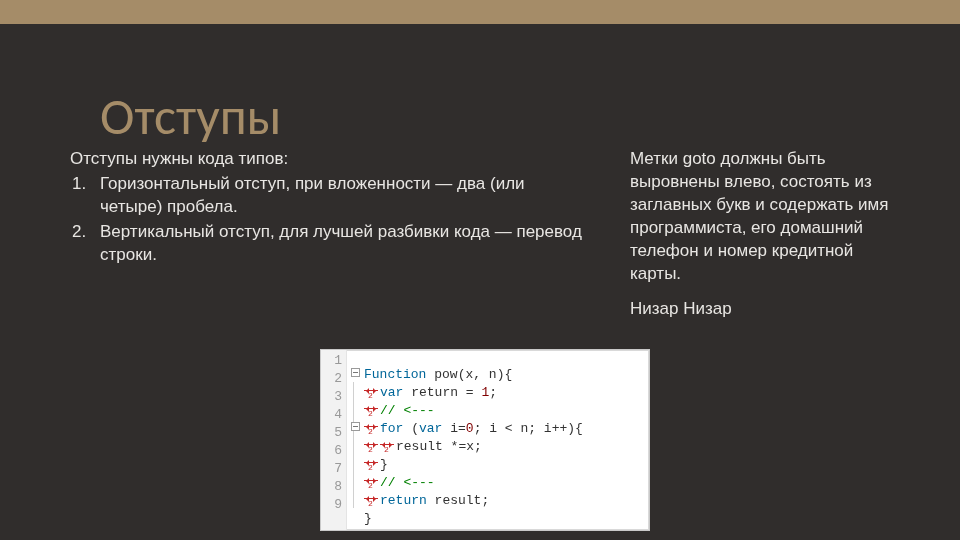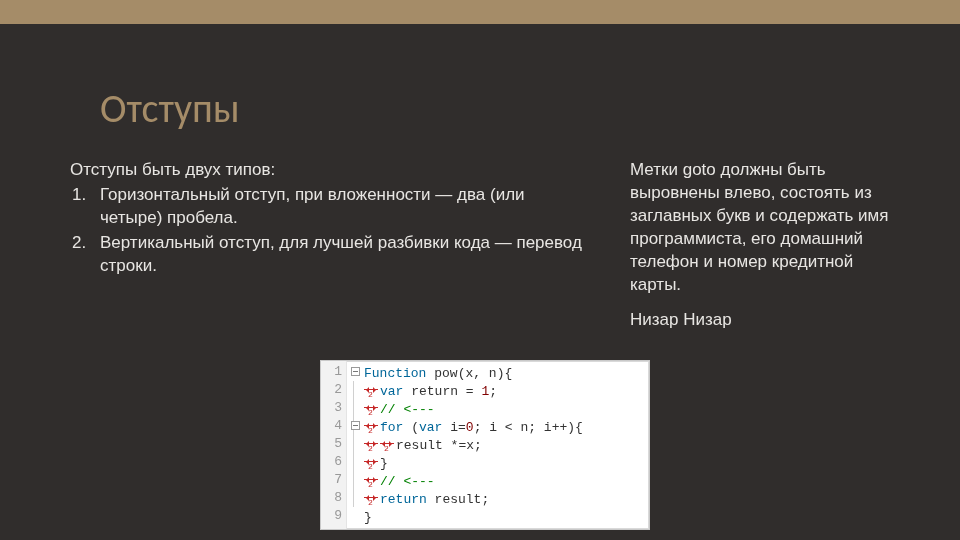--- a/index.html
+++ b/index.html
@@ -12,24 +12,23 @@
   .top-bar {
     width: 100%;
     height: 24px;
     background: #a58c68;
   }
   .slide {
     padding: 60px 60px 20px 70px;
   }
   .title {
     color: #a58c68;
-    font-size: 40px;
+    font-size: 52px;
     font-weight: 400;
     margin-left: 30px;
-    margin-bottom: 26px;
     font-family: Calibri, Arial, sans-serif;
   }
   .columns {
     display: flex;
     gap: 40px;
   }
   .col-left {
     flex: 0 0 520px;
     font-size: 17px;
     line-height: 1.35;
@@ -75,20 +74,21 @@
     border-right: 1px solid #e4e4e4;
     width: 26px;
     padding: 2px 4px;
     user-select: none;
   }
   .gutter div { height: 18px; }
   .codewrap {
     position: relative;
     flex: 1;
     padding: 4px 0 2px 4px;
+    margin-top: 12px;
   }
   .codelines { position: relative; z-index: 2; }
   .codeline {
     height: 18px;
     white-space: pre;
     color: #333;
     position: relative;
   }
   .fold {
     display: inline-block;
@@ -155,21 +155,21 @@
 </head>
 <body>
 
 <div class="top-bar"></div>
 
 <div class="slide">
   <h1 class="title">Отступы</h1>
 
   <div class="columns">
     <div class="col-left">
-      <p class="intro">Отступы быть двух типов:</p>
+      <p class="intro">Отступы нужны кода типов:</p>
       <ol class="list">
         <li>Горизонтальный отступ, при вложенности — два (или четыре) пробела.</li>
         <li>Вертикальный отступ, для лучшей разбивки кода — перевод строки.</li>
       </ol>
     </div>
     <div class="col-right">
       <p>Метки goto должны быть выровнены влево, состоять из заглавных букв и содержать имя программиста, его домашний телефон и номер кредитной карты.</p>
       <p class="quote-author">Низар Низар</p>
     </div>
   </div>

